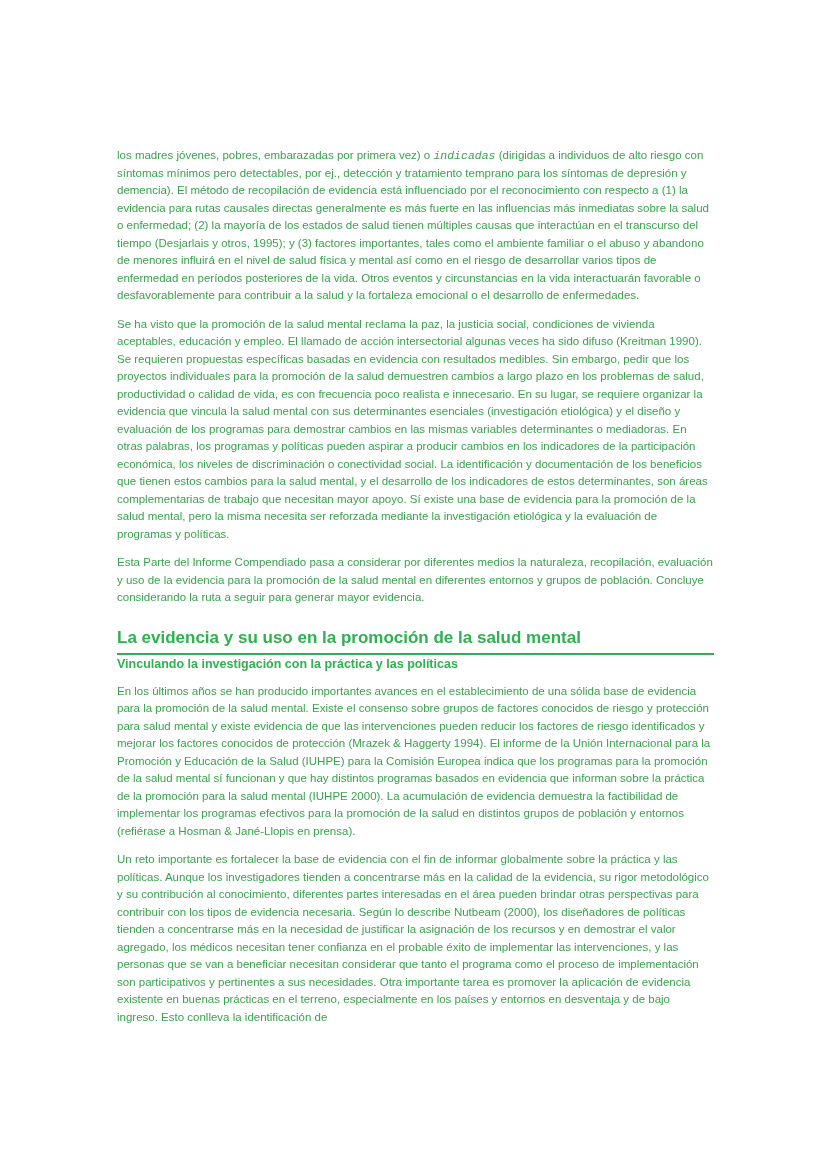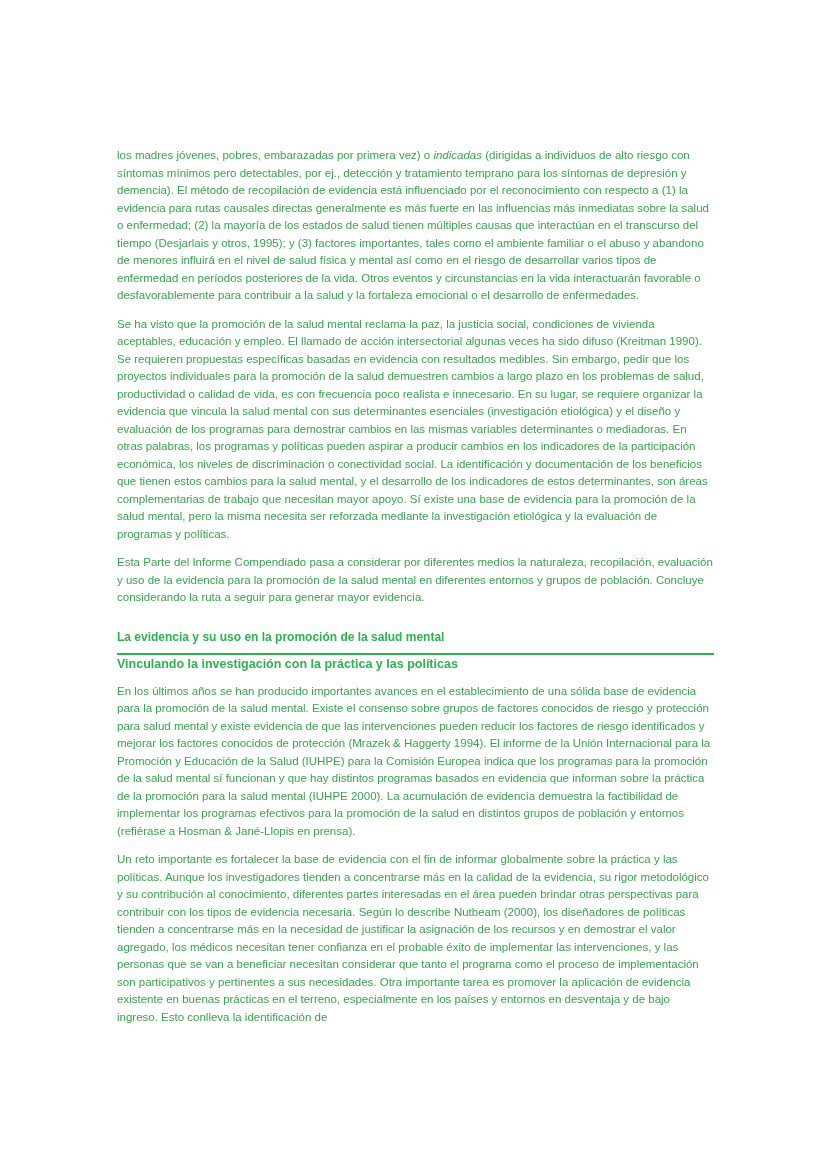--- a/index.html
+++ b/index.html
@@ -21,25 +21,25 @@
       position: absolute;
       left: 117px;
       top: 147px;
       width: 597px;
       color: #3aa24e;
       font-size: 11.5px;
       line-height: 17.5px;
       text-align: left;
     }
     p.body-paragraph { margin: 0 0 11px 0; }
-    em.italic-term { font-style: italic; }
+    em.italic-term { font-style: italic; font-family: Liberation Mono, monospace; }
     h1.section-heading {
       margin: 21px 0 0 0;
       color: #2eb150;
-      font-size: 12px;
+      font-size: 17px;
       line-height: 19px;
       font-weight: bold;
     }
     .heading-rule {
       height: 2px;
       background: #2eb150;
       margin: 6px 0 0 0;
     }
     h2.subsection-heading {
       margin: 1px 0 11px 0;

